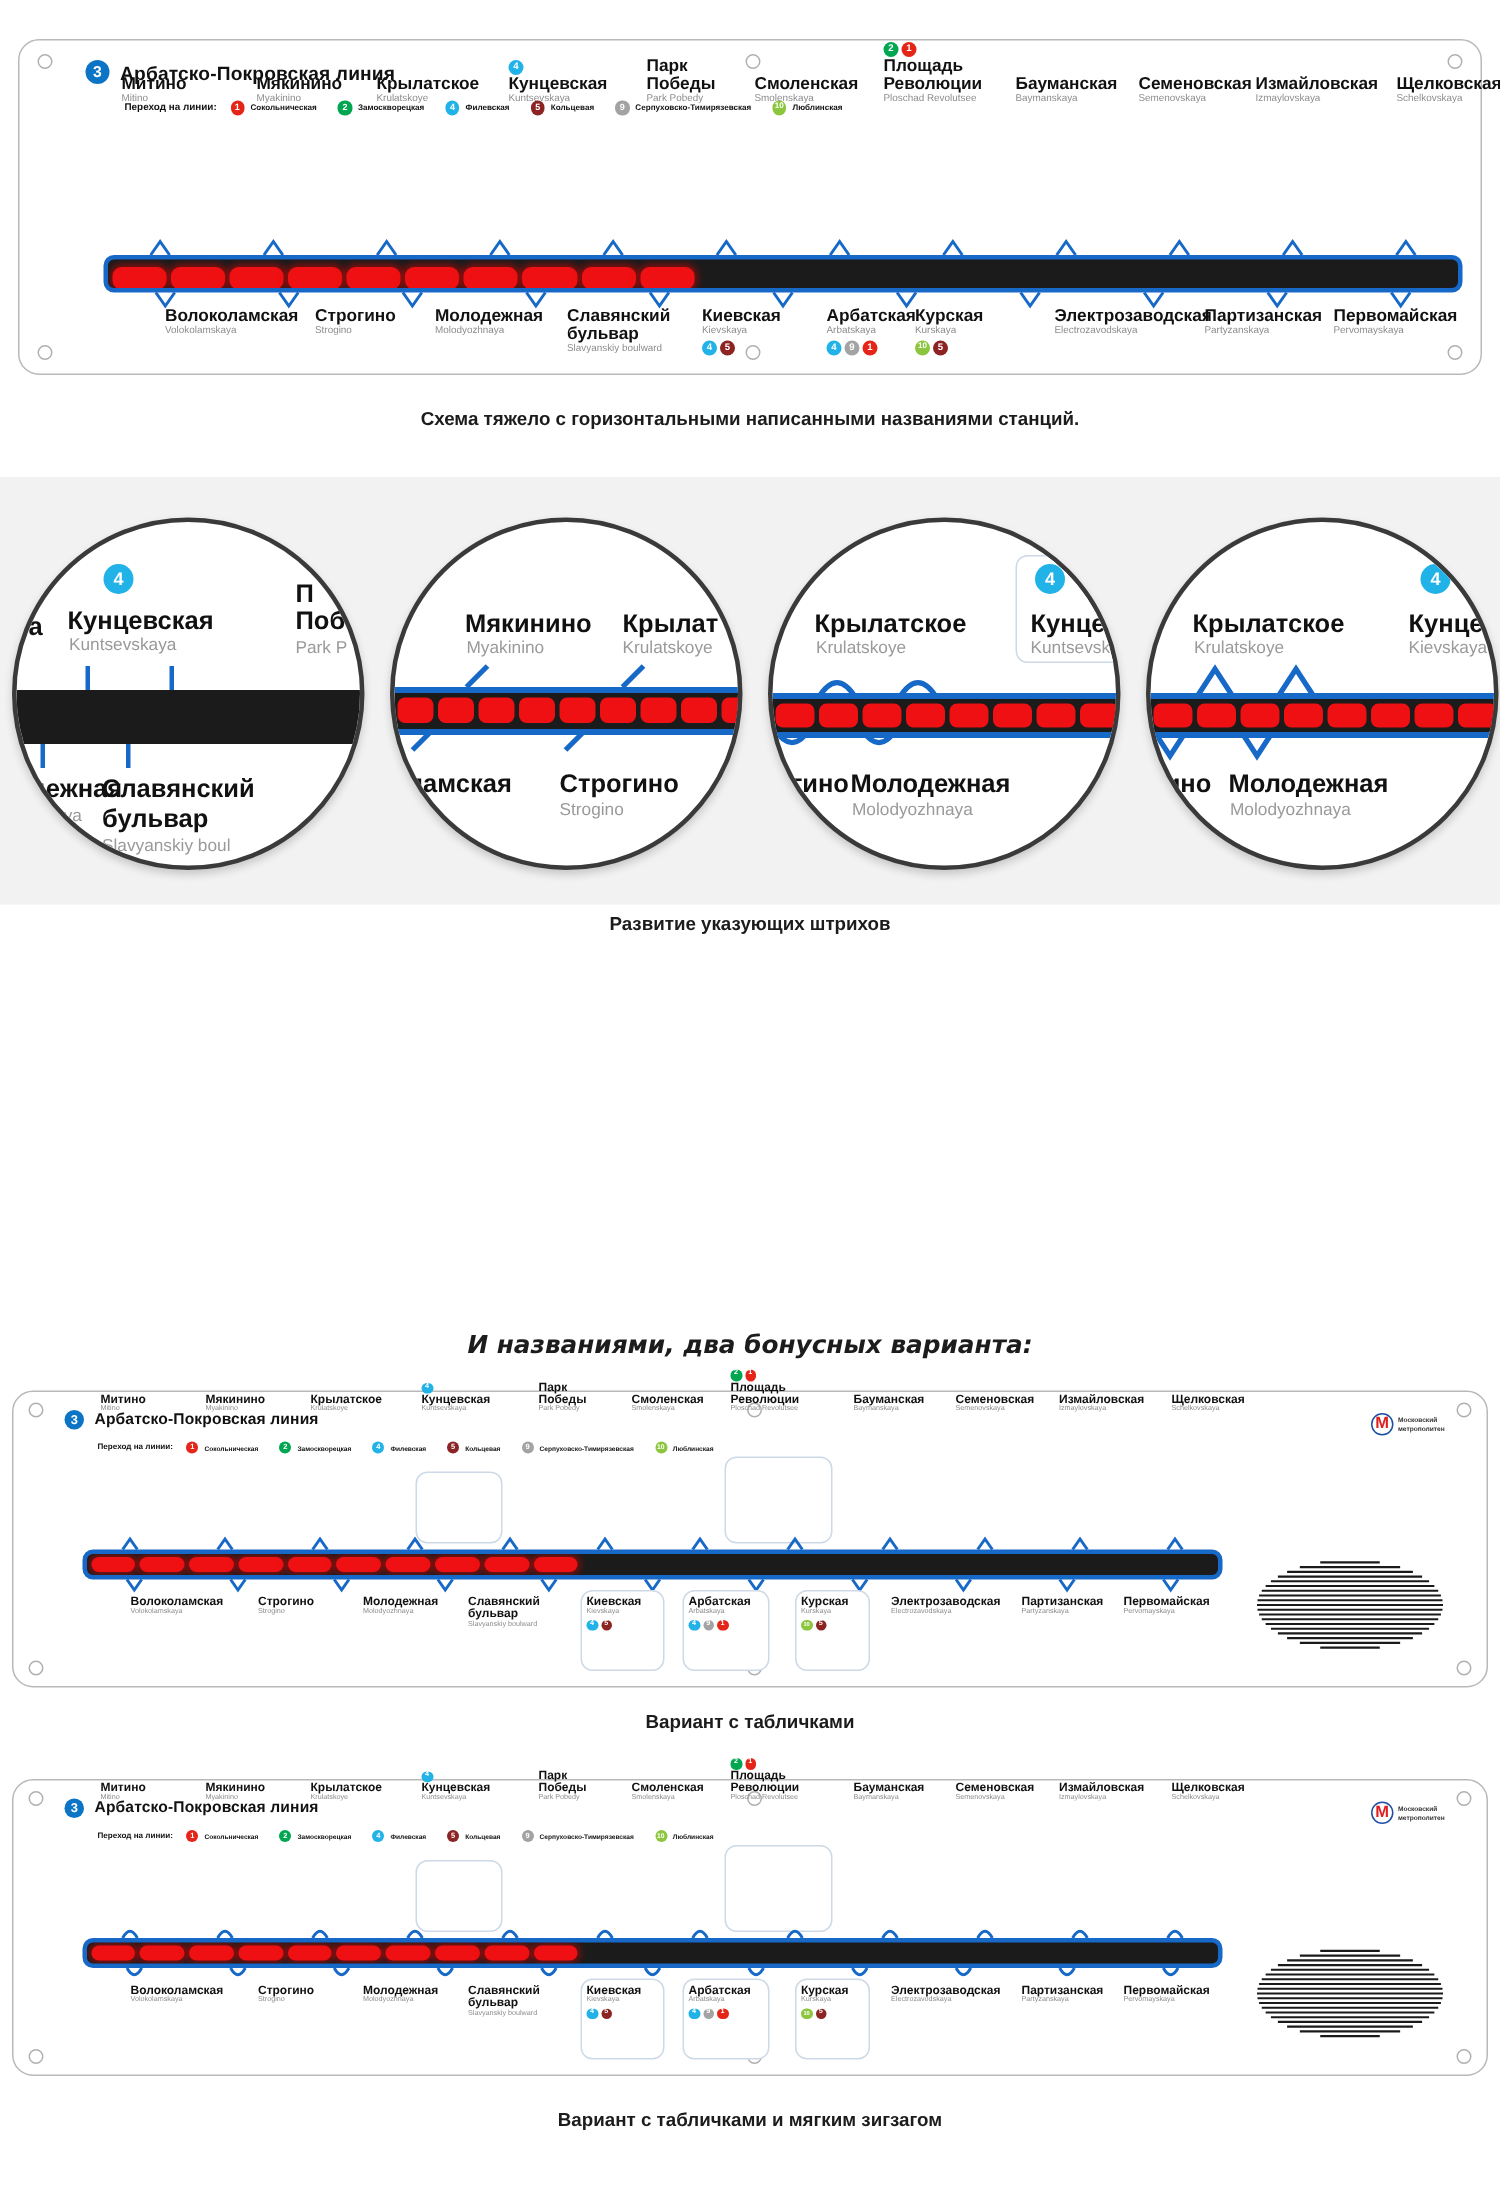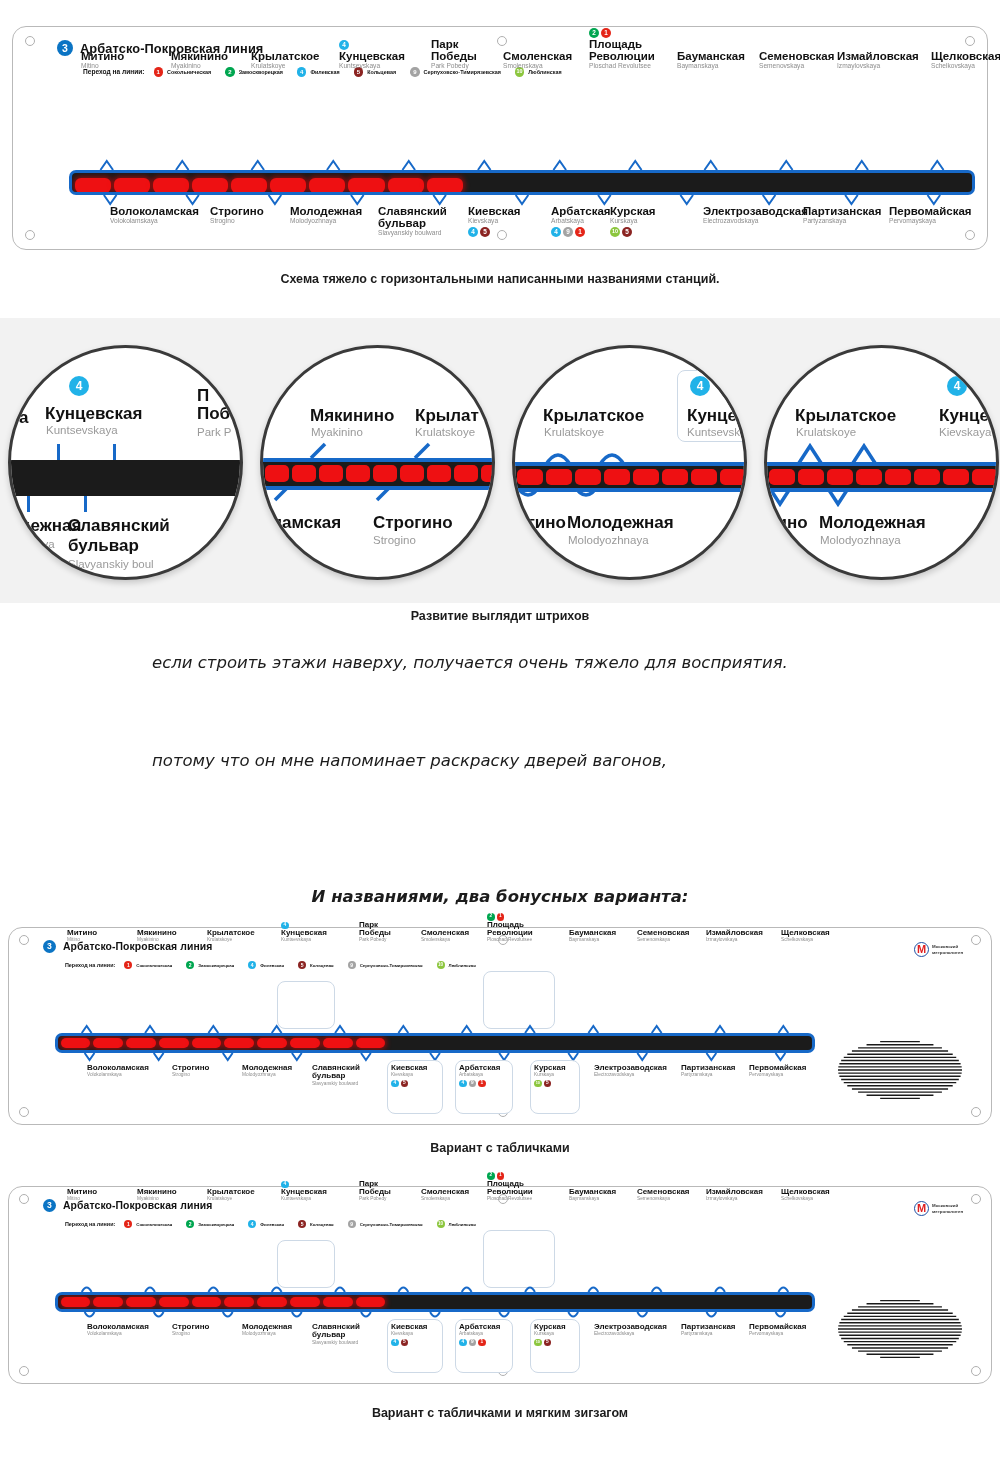--- a/index.html
+++ b/index.html
@@ -403,27 +403,25 @@
     <div style="position:absolute;left:147px;top:121px;width:26px;height:16px;background:#ee1012;border-radius:5px;"></div>
     <div style="position:absolute;left:176px;top:121px;width:26px;height:16px;background:#ee1012;border-radius:5px;"></div>
     <div style="position:absolute;left:205px;top:121px;width:26px;height:16px;background:#ee1012;border-radius:5px;"></div>
     <div style="position:absolute;left:-8px;top:165px;font-size:17px;font-weight:bold;color:#111;white-space:nowrap;">огино</div>
     <div style="position:absolute;left:-8px;top:186px;font-size:11.5px;color:#9a9a9a;white-space:nowrap;">ino</div>
     <div style="position:absolute;left:52px;top:165px;font-size:17px;font-weight:bold;color:#111;white-space:nowrap;">Молодежная</div>
     <div style="position:absolute;left:53px;top:186px;font-size:11.5px;color:#9a9a9a;white-space:nowrap;">Molodyozhnaya</div>
   </div>
 </div>
 
-<div class="caption" style="top:609px;">Развитие выглядит штрихов</div>
+<div class="caption" style="top:609px;">Развитие указующих штрихов</div>
 
 <div class="prose" style="left:152px; top:650px;">
-  <div>если строить этажи наверху, получается очень тяжело для восприятия.</div>
 </div>
 <div class="prose" style="left:152px; top:748px;">
-  <div>потому что он мне напоминает раскраску дверей вагонов,</div>
 </div>
 
 <div class="prose" style="left:0; top:884px; width:1000px; text-align:center; font-weight:bold; font-size:16.5px;">И названиями, два бонусных варианта:</div>
 
 <div class="panel" style="left:8px; top:927px; width:984px; height:198px;">
   <div class="screw" style="left:10px; top:7px;"></div>
   <div class="screw" style="left:489px; top:7px;"></div>
   <div class="screw" style="right:10px; top:7px;"></div>
   <div class="screw" style="left:10px; bottom:7px;"></div>
   <div class="screw" style="left:489px; bottom:7px;"></div>

